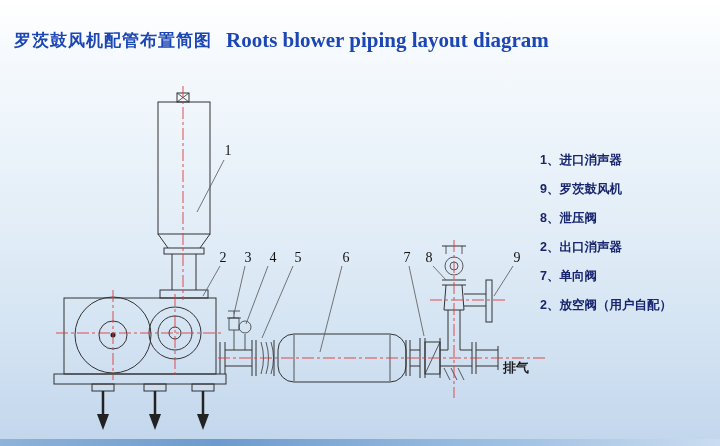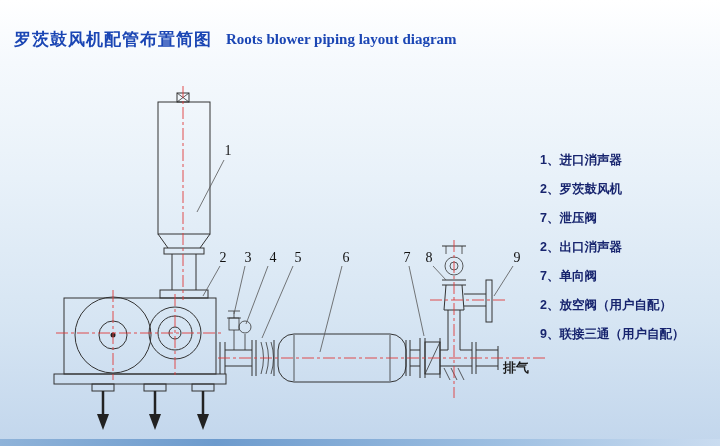--- a/index.html
+++ b/index.html
@@ -7,21 +7,21 @@
     width:720px; height:446px; position:relative; overflow:hidden;
     background: linear-gradient(180deg,#ffffff 0%,#f5f9fd 14%,#e8f1f9 40%,#d6e5f3 72%,#c2d6ec 100%);
     font-family:"Liberation Sans",sans-serif;
   }
   .bottom-strip {
     position:absolute; left:0; right:0; bottom:0; height:7px;
     background: linear-gradient(90deg,#8fb3d9 0%,#6d9bcd 30%,#9fc0e2 70%,#cadcf0 100%);
   }
   .title-row { position:absolute; left:14px; top:28px; display:flex; align-items:center; gap:14px; white-space:nowrap; }
   .title-zh { font-size:17px; font-weight:bold; color:#1b46b4; letter-spacing:1px; }
-  .title-en { font-family:"Liberation Serif",serif; font-size:15px; font-weight:bold; color:#1b46b4; }
+  .title-en { font-family:"Liberation Serif",serif; font-size:21px; font-weight:bold; color:#1b46b4; }
   .legend { position:absolute; left:540px; top:146px; }
   .legend-item { height:29px; line-height:29px; font-size:12.5px; font-weight:bold; color:#17246e; white-space:nowrap; }
   svg.diagram { position:absolute; left:0; top:0; }
   .ln { stroke:#333; fill:none; stroke-width:1; }
   .lt { stroke:#333; fill:none; stroke-width:0.8; }
   .fl { fill:#222; stroke:none; }
   .cl { stroke:#e03a3a; stroke-width:0.9; stroke-dasharray:12 3 3 3; fill:none; }
   .ld { stroke:#555; stroke-width:0.8; fill:none; }
   .co { font-family:"Liberation Serif",serif; font-size:14px; fill:#111; }
   .lbl { font-family:"Liberation Sans",sans-serif; font-size:13px; font-weight:bold; fill:#1a1a1a; }
@@ -183,21 +183,20 @@
     <text class="co" x="407" y="262" text-anchor="middle">7</text>
     <text class="co" x="429" y="262" text-anchor="middle">8</text>
     <text class="co" x="517" y="262" text-anchor="middle">9</text>
   </g>
 
   <text class="lbl" x="503" y="372">排气</text>
 </svg>
 
 <div class="legend">
   <div class="legend-item">1、进口消声器</div>
-  <div class="legend-item">2、罗茨鼓风机</div>
-  <div class="legend-item">7、泄压阀</div>
+  <div class="legend-item">9、罗茨鼓风机</div>
+  <div class="legend-item">8、泄压阀</div>
   <div class="legend-item">2、出口消声器</div>
   <div class="legend-item">7、单向阀</div>
   <div class="legend-item">2、放空阀（用户自配）</div>
-  <div class="legend-item">9、联接三通（用户自配）</div>
 </div>
 
 <div class="bottom-strip"></div>
 
 </body></html>

